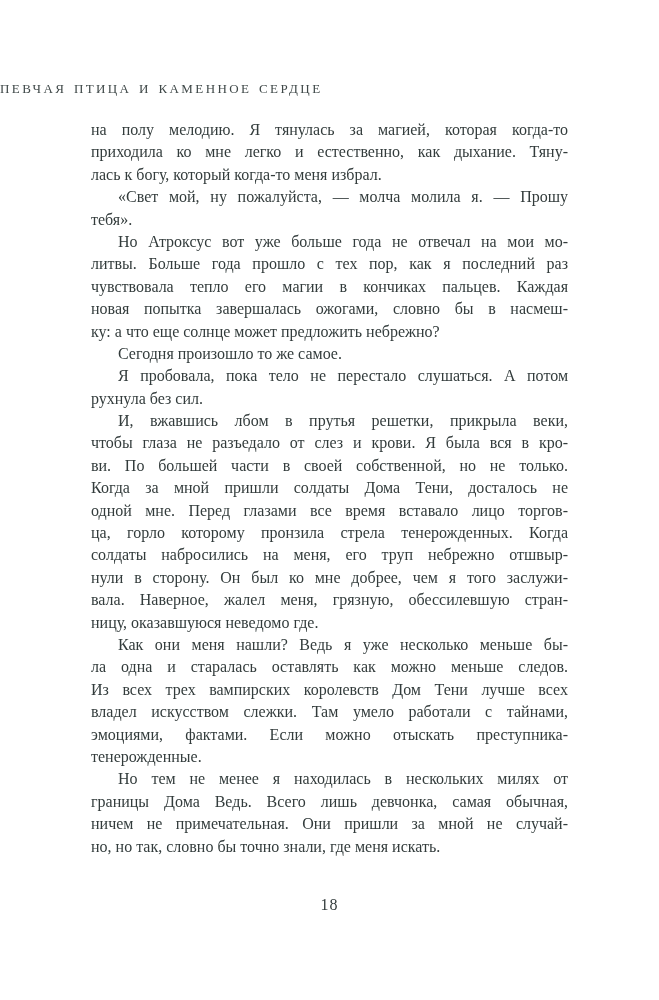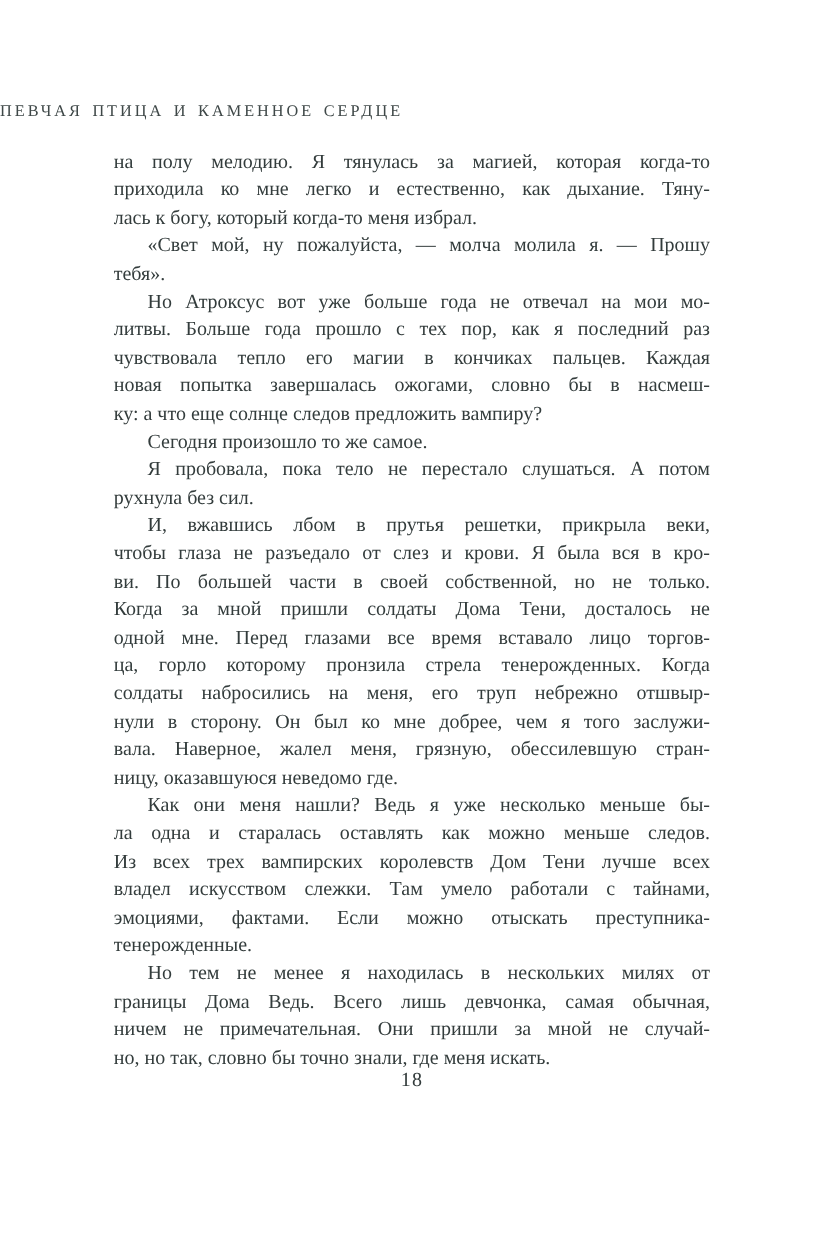--- a/index.html
+++ b/index.html
@@ -51,21 +51,21 @@
   }
   .line.last {
     text-align: right;
     text-align-last: left;
   }
   .line.first {
     text-indent: 27px;
   }
   .page-number {
     position: absolute;
-    top: 856px;
+    top: 896px;
     left: 0;
     width: 659px;
     text-align: center;
     font-size: 16px;
     letter-spacing: 1px;
     color: var(--text);
   }
 </style>
 </head>
 <body>
@@ -81,21 +81,21 @@
       </div>
       <div class="para">
         <div class="line first">«Свет мой, ну пожалуйста, — молча молила я. — Прошу</div>
         <div class="line last">тебя».</div>
       </div>
       <div class="para">
         <div class="line first">Но Атроксус вот уже больше года не отвечал на мои мо-</div>
         <div class="line">литвы. Больше года прошло с тех пор, как я последний раз</div>
         <div class="line">чувствовала тепло его магии в кончиках пальцев. Каждая</div>
         <div class="line">новая попытка завершалась ожогами, словно бы в насмеш-</div>
-        <div class="line last">ку: а что еще солнце следов предложить вампиру?</div>
+        <div class="line last">ку: а что еще солнце может предложить небрежно?</div>
       </div>
       <div class="para">
         <div class="line last first">Сегодня произошло то же самое.</div>
       </div>
       <div class="para">
         <div class="line first">Я пробовала, пока тело не перестало слушаться. А потом</div>
         <div class="line last">рухнула без сил.</div>
       </div>
       <div class="para">
         <div class="line first">И, вжавшись лбом в прутья решетки, прикрыла веки,</div>

